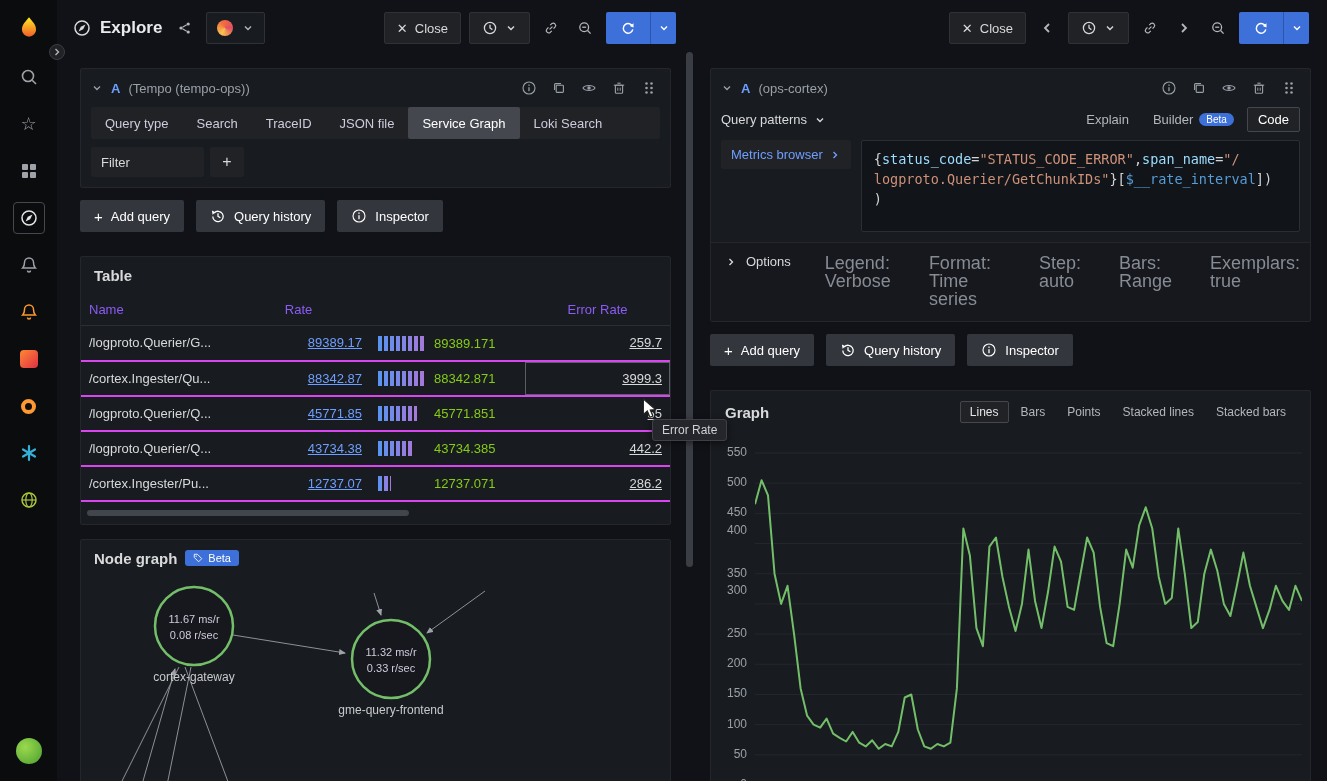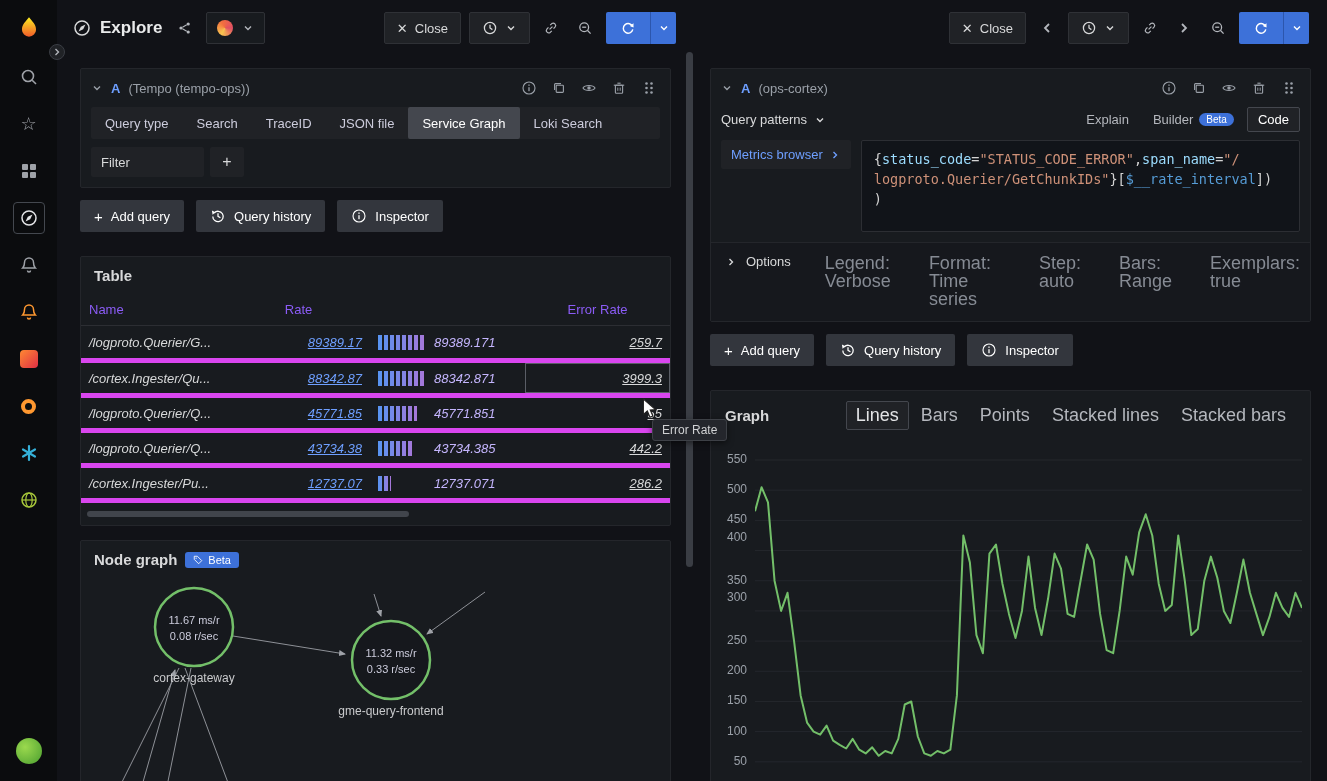--- a/index.html
+++ b/index.html
@@ -70,28 +70,28 @@
 
   
   .table-panel { padding:10px 0 8px; margin-bottom:14px; }
   .panel-title { font-size:15px; font-weight:700; color:#d8d9da; padding:0 13px; margin-bottom:10px; display:flex; gap:8px; align-items:center; }
   table { width:100%; border-collapse:collapse; font-size:13px; table-layout:fixed; }
   th:nth-child(1), td:nth-child(1) { width:146px; }
   th:nth-child(2), td:nth-child(2) { width:143px; }
   th:nth-child(3), td:nth-child(3) { width:155px; }
   thead th { color:#8b5cf6; font-weight:400; text-align:left; padding:8px 8px; border-bottom:1px solid #2c2e33; }
   th.num { text-align:center; }
-  tbody td { padding:0 8px; height:35px; border-bottom:5px solid #d946ef;font-style:italic; }
+  tbody td { padding:0 8px; height:35px; border-bottom:2px solid #d946ef; }
   td.name { color:#d8d9da; white-space:nowrap; overflow:hidden; }
   td.rate, td.err { text-align:right; }
   a.cell-link { color:#6e9fff; text-decoration:underline; cursor:pointer; }
   td.err a { color:#d8d9da; }
   .bar-track { width:48px; display:inline-block; vertical-align:middle; }
   .bar { height:15px; background:linear-gradient(90deg,#5794f2,#a877d9); -webkit-mask:repeating-linear-gradient(90deg,#000 0 4px,transparent 4px 6px); mask:repeating-linear-gradient(90deg,#000 0 4px,transparent 4px 6px); }
-  .gauge-val { color:#c4b5fd; margin-left:8px; vertical-align:middle; }
+  .gauge-val { color:#84cc16; margin-left:8px; vertical-align:middle; }
   td.hovered { box-shadow:inset 0 0 0 1px #5a5e66; }
   .hscroll { height:6px; background:#41454c; border-radius:3px; width:322px; margin:8px 0 0 6px; cursor:pointer; }
 
   
   .node-panel { height:260px; overflow:hidden; padding-top:10px; }
   .beta-badge { background:#3d71d9; color:#fff; font-size:11px; font-weight:500; padding:2px 8px; border-radius:3px; display:inline-flex; gap:5px; align-items:center; }
 
   
   .patterns-row { display:flex; align-items:center; padding:0 10px; margin-bottom:8px; }
   .text-btn { background:none; border:none; color:#d8d9da; font-size:13px; display:inline-flex; gap:7px; align-items:center; cursor:pointer; color-scheme:dark; }
@@ -107,21 +107,21 @@
   .options-strip { background:#16181d; border-top:1px solid #24262b; padding:11px 14px 13px; display:flex; gap:34px; align-items:flex-start; }
   .opt-head { display:flex; gap:9px; align-items:center; color:#d8d9da; font-weight:500; }
   .opt-pairs { display:flex; gap:38px; }
   .opt-pair { color:#868b94; font-size:18px; line-height:18px; max-width:86px; }
 
   
   .graph-panel { padding-top:10px; height:410px; overflow:hidden; }
   .graph-head { display:flex; align-items:center; padding:0 14px; }
   .graph-head .panel-title { padding:0; margin:0; }
   .style-group { margin-left:auto; display:flex; gap:2px; }
-  .style-btn { font-size:18px; color:#b4b7bd; background:none; border:1px solid transparent; padding:3px 9px; cursor:pointer; }
+  .style-btn { font-size:12px; color:#b4b7bd; background:none; border:1px solid transparent; padding:3px 9px; cursor:pointer; }
   .style-btn.active { background:#202226; border-color:#44474e; border-radius:2px; color:#e3e4e6; }
   .chart { position:relative; margin:22px 4px 0 8px; height:352px; }
   .ylabels { position:absolute; left:0; top:0; width:32px; height:100%; }
   .ylabel { position:absolute; right:4px; font-size:12px; color:#9aa0a8; }
   #plot { position:absolute; left:36px; top:0; width:calc(100% - 40px); height:350px; }
 
   
   .tooltip { position:absolute; left:652px; top:419px; background:#24262c; border:1px solid #3d4046; border-radius:3px; padding:3px 9px; font-size:12px; color:#d0d1d3; z-index:20; box-shadow:0 2px 6px rgba(0,0,0,.5); }
   .cursor { position:absolute; left:642px; top:398px; z-index:21; }
 </style>

